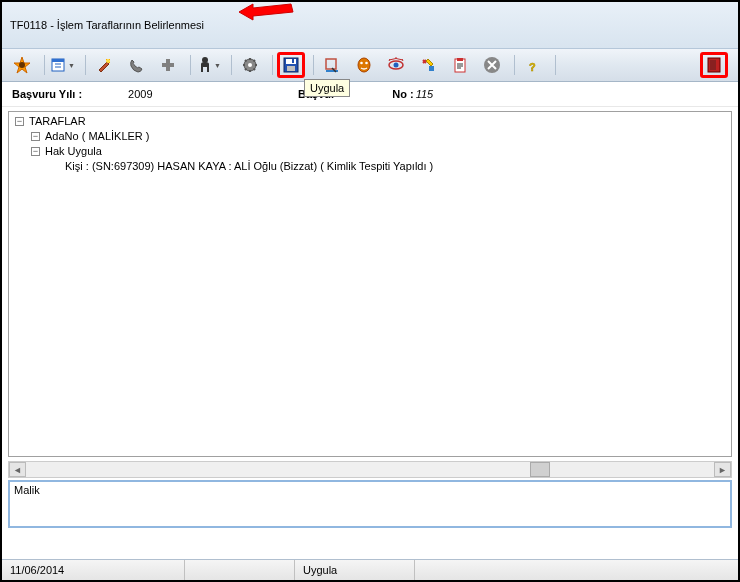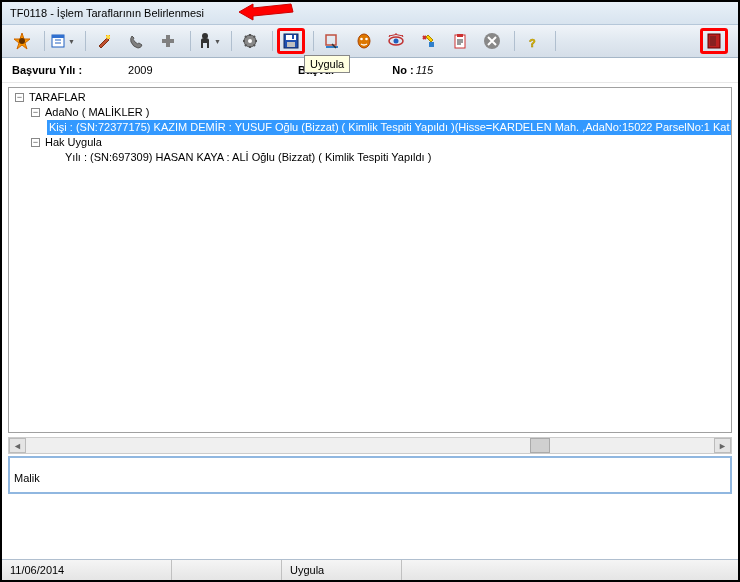--- a/index.html
+++ b/index.html
@@ -13,21 +13,21 @@
       background: #ffffff;
       width: 740px;
       height: 582px;
       overflow: hidden;
       border: 2px solid #000;
       position: relative;
     }
     .titlebar {
       background: linear-gradient(to bottom, #e8f0f8, #d8e4ef);
       color: #000;
-      padding: 5px 8px;
+      padding: 17px 8px;
       font-weight: normal;
       border-bottom: 1px solid #b5c7d9;
       display: flex;
       align-items: center;
       gap: 10px;
       position: relative;
     }
     .arrow-annotation {
       color: #ff0000;
       position: absolute;
@@ -169,22 +169,22 @@
       border: 1px solid #aaa;
       margin-left: 340px;
     }
     .scrollbar-bottom .sb-track {
       flex: 1;
       background: #efefef;
     }
     .description-box {
       border: 2px solid #90b7e0;
       margin: 2px 6px 4px 6px;
-      height: 38px;
-      padding: 14px 4px;
+      height: 48px;
+      padding: 2px 4px;
       background: #fff;
     }
     .statusbar {
       position: absolute;
       bottom: 0;
       left: 0;
       right: 0;
       height: 21px;
       background: linear-gradient(to bottom, #f5f5f5, #e5e5e5);
       border-top: 1px solid #b0bfcf;
@@ -356,49 +356,45 @@
 <div class="tree-container">
   <div class="tree">
     <div class="tree-node level-0">
       <span class="tree-expander">−</span>
       <span class="tree-label">TARAFLAR</span>
     </div>
     <div class="tree-node level-1">
       <span class="tree-expander">−</span>
       <span class="tree-label">AdaNo ( MALİKLER )</span>
     </div>
-    <div class="tree-node level-2">
-      <span class="tree-connector"></span>
-      <span class="tree-label selected">Kişi : (SN:72377175) KAZIM DEMİR : YUSUF Oğlu  (Bizzat) ( Kimlik Tespiti Yapıldı )(Hisse=KARDELEN Mah. ,AdaNo:15022 ParselNo:1 Kat</span>
-    </div>
     <div class="tree-node level-1">
       <span class="tree-expander">−</span>
       <span class="tree-label">Hak Uygula</span>
     </div>
     <div class="tree-node level-2">
       <span class="tree-connector"></span>
-      <span class="tree-label">Yılı : (SN:697309) HASAN KAYA : ALİ Oğlu  (Bizzat) ( Kimlik Tespiti Yapıldı )</span>
+      <span class="tree-label">Kişi : (SN:697309) HASAN KAYA : ALİ Oğlu  (Bizzat) ( Kimlik Tespiti Yapıldı )</span>
     </div>
   </div>
 </div>
 
 <div class="scrollbar-bottom">
   <div class="sb-left">◄</div>
   <div class="sb-track"></div>
   <div class="sb-thumb"></div>
   <div class="sb-track"></div>
   <div class="sb-right">►</div>
 </div>
 
 <div class="description-box">
   <span>Malik</span>
 </div>
 
 <div class="statusbar">
-  <div class="status-cell" style="width:170px;">
+  <div class="status-cell" style="width:183px;">
     <span>11/06/2014</span>
   </div>
   <div class="status-cell" style="width:110px;"></div>
   <div class="status-cell" style="width:120px;">
     <span>Uygula</span>
   </div>
   <div class="status-cell" style="flex:1;border-right:none;"></div>
 </div>
 
 </body></html>

